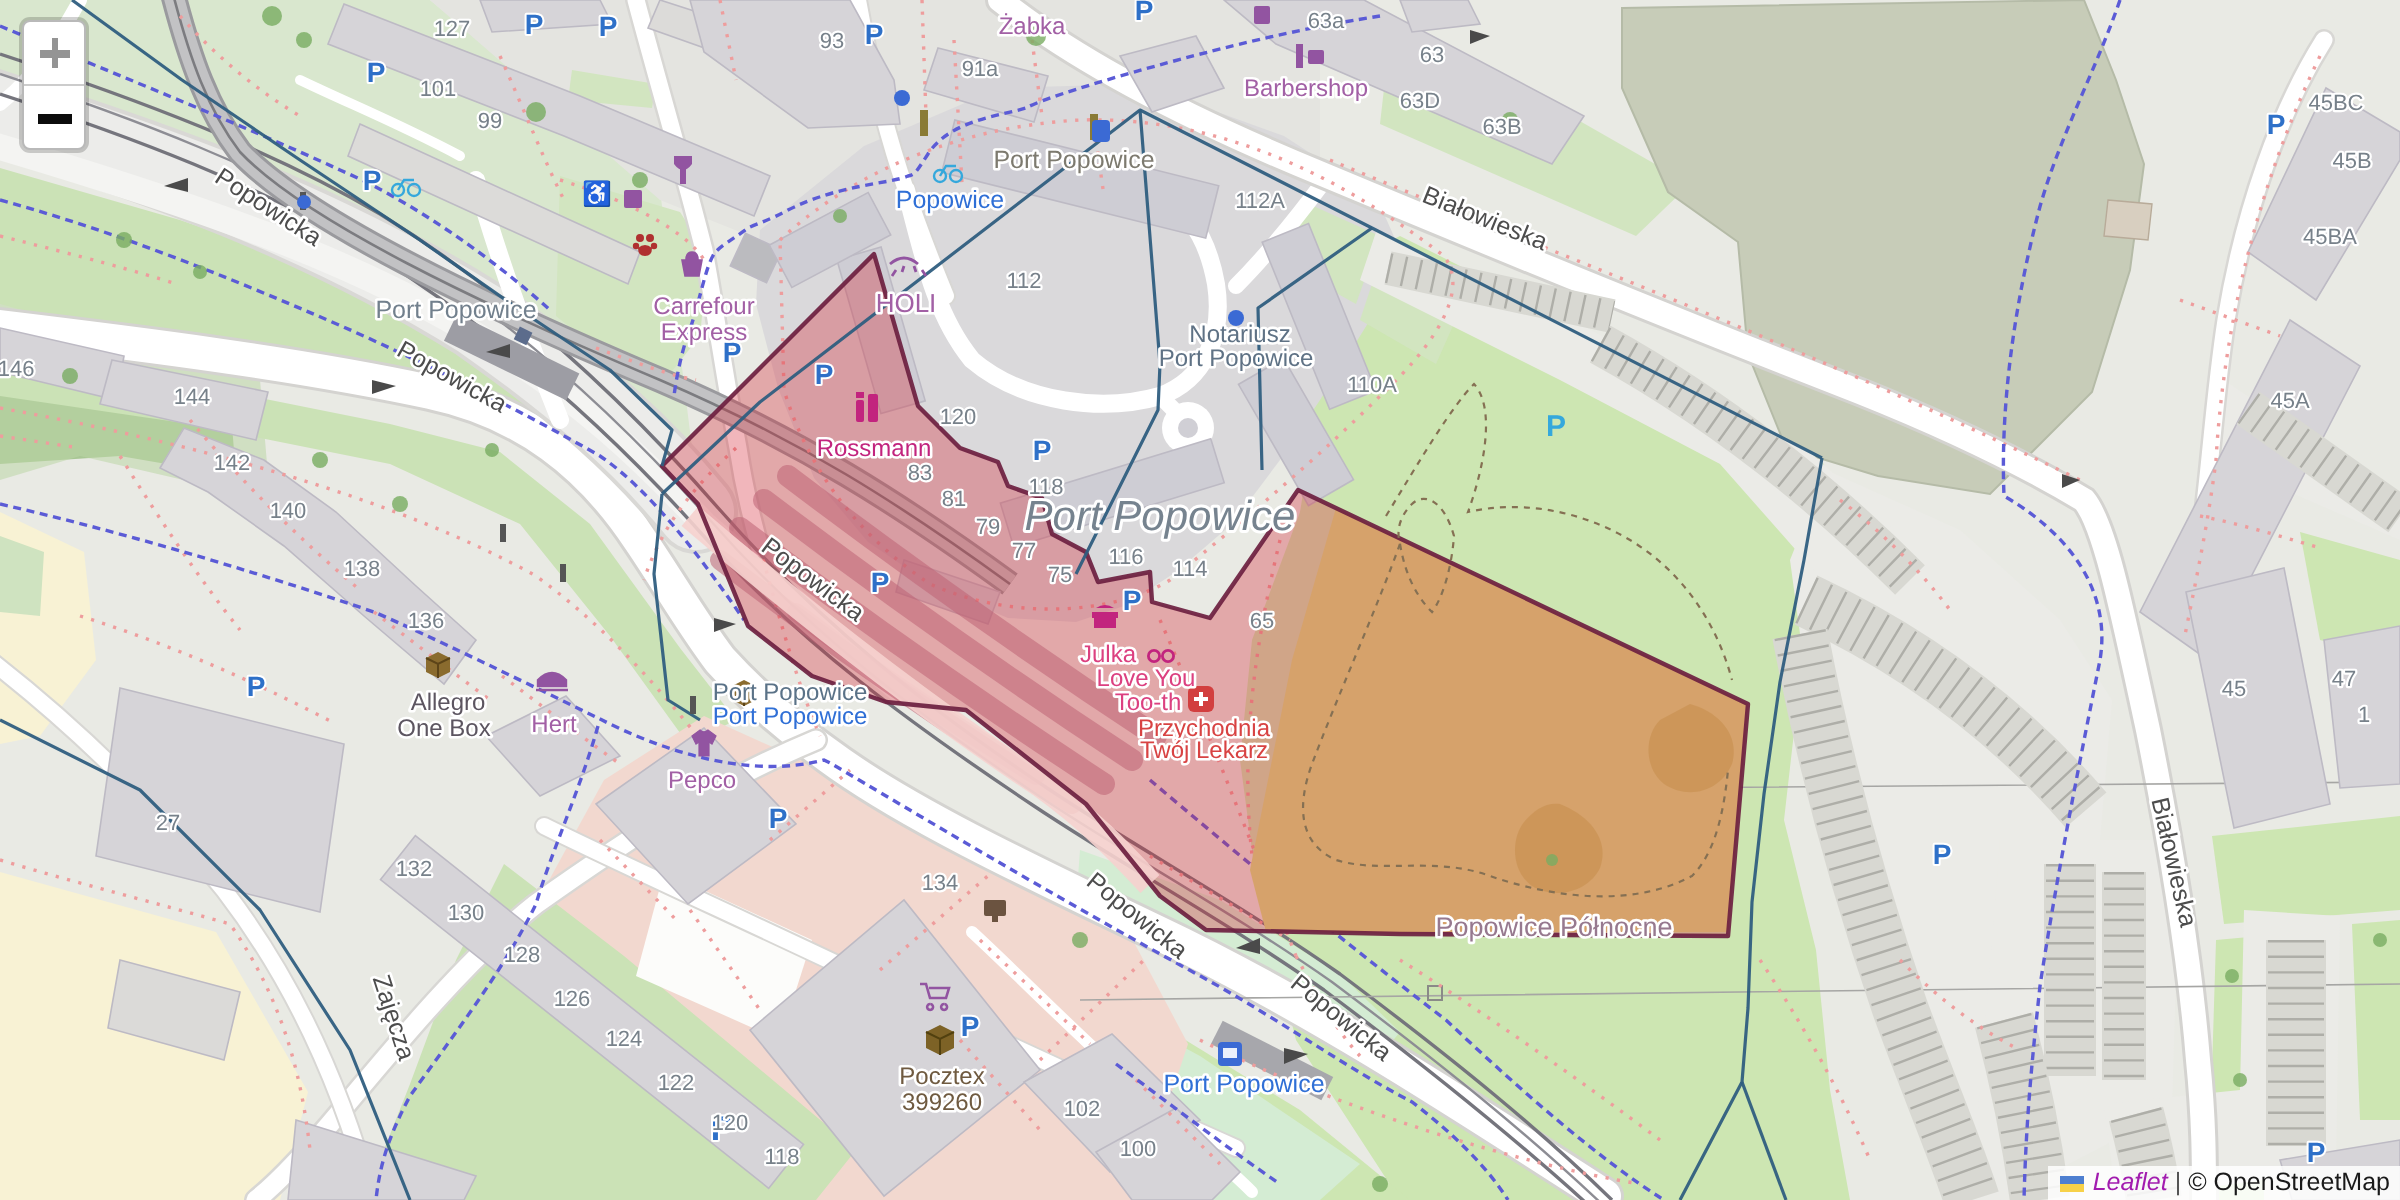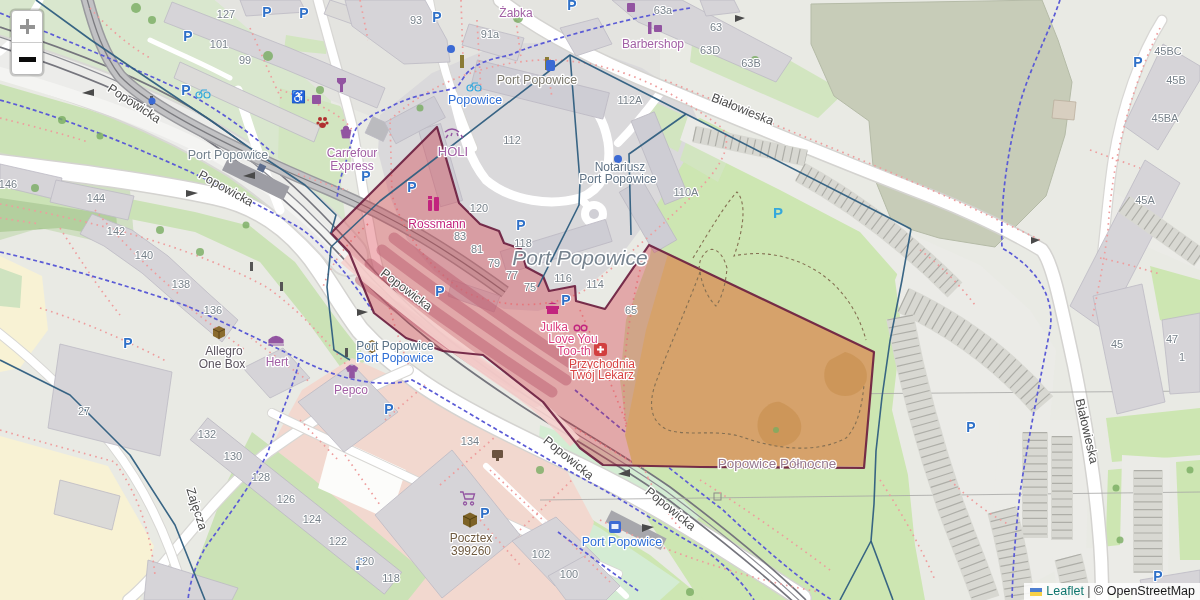--- a/index.html
+++ b/index.html
@@ -8,21 +8,21 @@
 .halo{paint-order:stroke;stroke:#ffffff;stroke-width:2.6px;stroke-linejoin:round;}
 .st{fill:#4d4d4d;font-size:12.5px;}
 .num{fill:#77818a;font-size:11px;}
 .zoomctl{position:absolute;left:11px;top:10px;width:30px;height:63px;background:#fff;border:1px solid #b9b9b9;border-radius:4px;box-shadow:0 0 0 1.5px rgba(0,0,0,0.18);}
 .zoomctl .plus{height:31px;border-bottom:1px solid #ccc;position:relative;}
 .zoomctl .plus i{position:absolute;left:8px;top:14px;width:15px;height:3.5px;background:#949494;}
 .zoomctl .plus b{position:absolute;left:13.7px;top:8px;width:3.5px;height:15px;background:#949494;}
 .zoomctl .minus{height:31px;position:relative;}
 .zoomctl .minus i{position:absolute;left:7px;top:14px;width:17px;height:5px;background:#0c0c0c;}
 .attr{position:absolute;right:0;bottom:0;height:17px;background:rgba(255,255,255,0.85);font-size:12.5px;color:#1a1a1a;padding:0 5px 0 6px;line-height:17px;white-space:nowrap;}
-.attr a{color:#0f766e;text-decoration:none;}
+.attr a{color:#a21caf;text-decoration:none;font-style:italic;}
 .flag{display:inline-block;width:12px;height:8px;vertical-align:-1px;margin-right:4px;background:linear-gradient(#4e7fd0 50%,#f7d148 50%);}
 </style></head>
 <body>
 <div id="map">
 <svg width="1200" height="600" viewBox="0 0 1200 600">
 
 <g id="areas">
 
 <polygon points="0,0 215,0 330,95 348,240 240,170 0,45" fill="#d9e7ce"></polygon>
 

